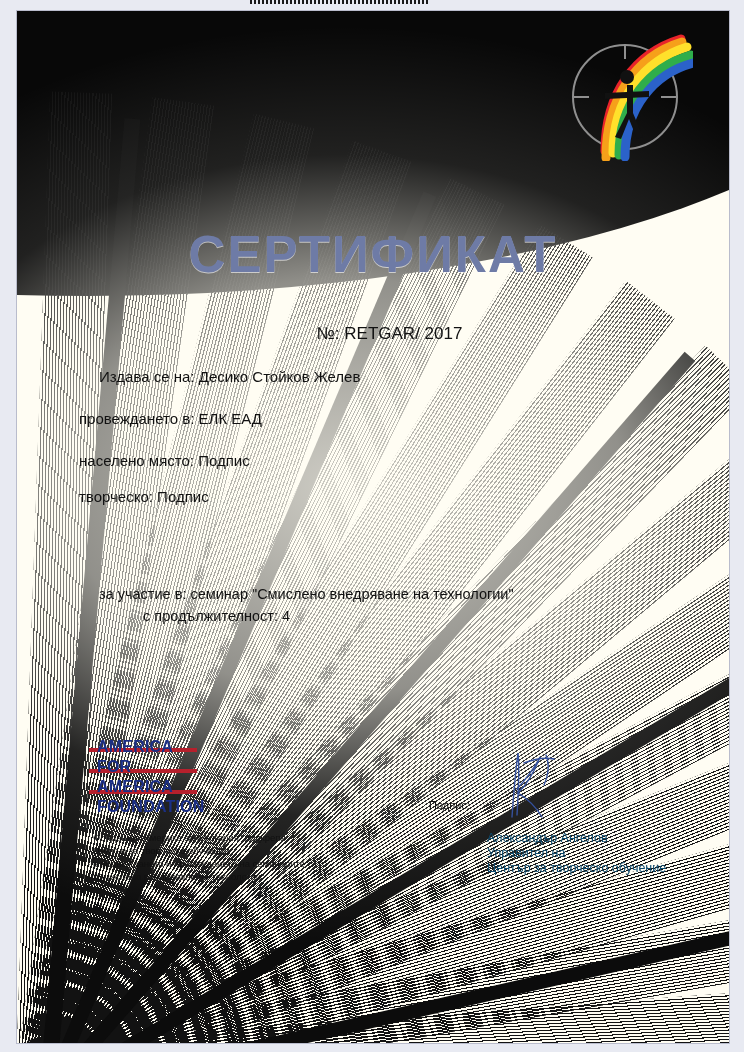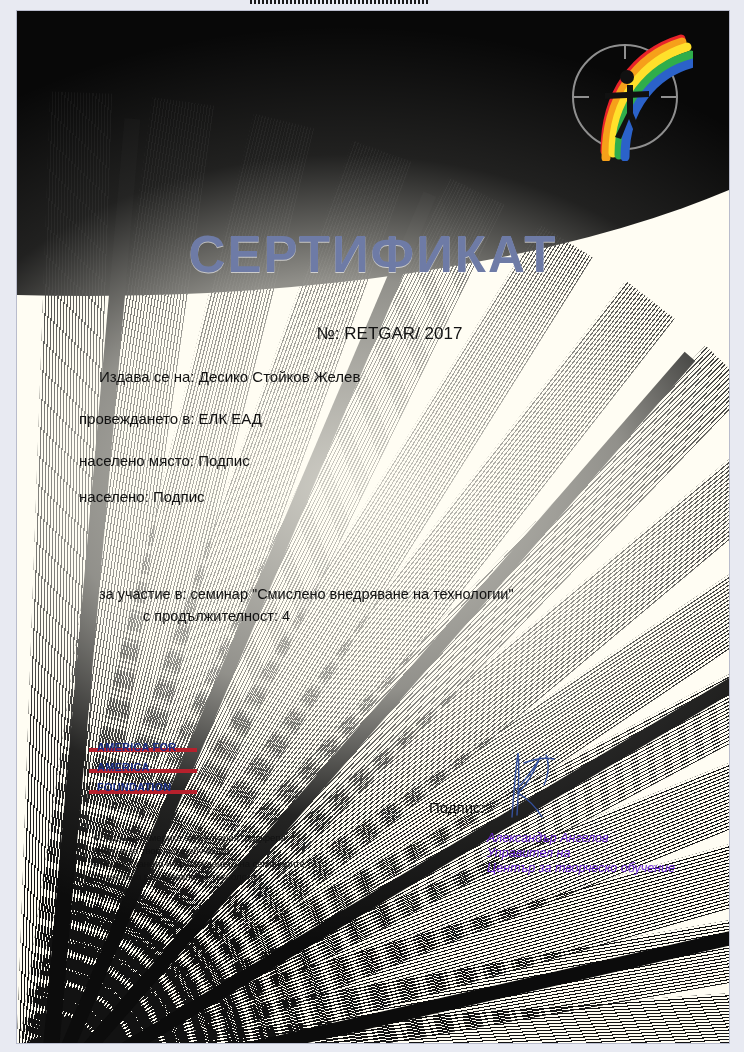--- a/index.html
+++ b/index.html
@@ -142,21 +142,21 @@
   .p3 { top: 617px; }
 
   
   .abf {
     position: absolute;
     left: 80px;
     top: 726px;
     width: 92px;
     height: 72px;
     color: #1b2f86;
-    font-size: 11px;
+    font-size: 16px;
     font-weight: bold;
     line-height: 20px;
     letter-spacing: 0.2px;
   }
   .abf .bar {
     position: absolute;
     left: -8px;
     width: 108px;
     height: 4px;
     background: #b6202c;
@@ -173,39 +173,38 @@
     font-size: 9.5px;
     line-height: 13px;
     color: #111;
     white-space: nowrap;
   }
 
   .sig-label {
     position: absolute;
     left: 412px;
     top: 788px;
-    font-size: 15px;
+    font-size: 11px;
     color: #111;
   }
   .signature {
     position: absolute;
     left: 487px;
     top: 738px;
     width: 60px;
     height: 70px;
   }
   .sig-block {
     position: absolute;
     left: 470px;
     top: 820px;
     font-size: 12.5px;
     line-height: 15px;
-    color: #6d28d9;
+    color: #0c4a6e;
     white-space: nowrap;
-    font-style: italic;
   }
 </style>
 </head>
 <body>
 
 <div id="page">
   <div class="top-strip"></div>
 
   <div class="certificate">
 
@@ -273,21 +272,21 @@
       </div>
       <div class="field f2">
         <span class="label">провеждането в:</span>
         <span class="value">ЕЛК ЕАД</span>
       </div>
       <div class="field f3">
         <span class="label">населено място:</span>
         <span class="value">Подпис</span>
       </div>
       <div class="field f4">
-        <span class="label">населено:</span>
+        <span class="label">творческо:</span>
         <span class="value">Подпис</span>
       </div>
 
       <div class="para p1">за участие в: семинар "Смислено внедряване на технологии"</div>
       <div class="para p2">с продължителност: 4</div>
 
       <div class="abf">
         <div class="bar b1"></div>
         <div class="bar b2"></div>
         <div class="bar b3"></div>

